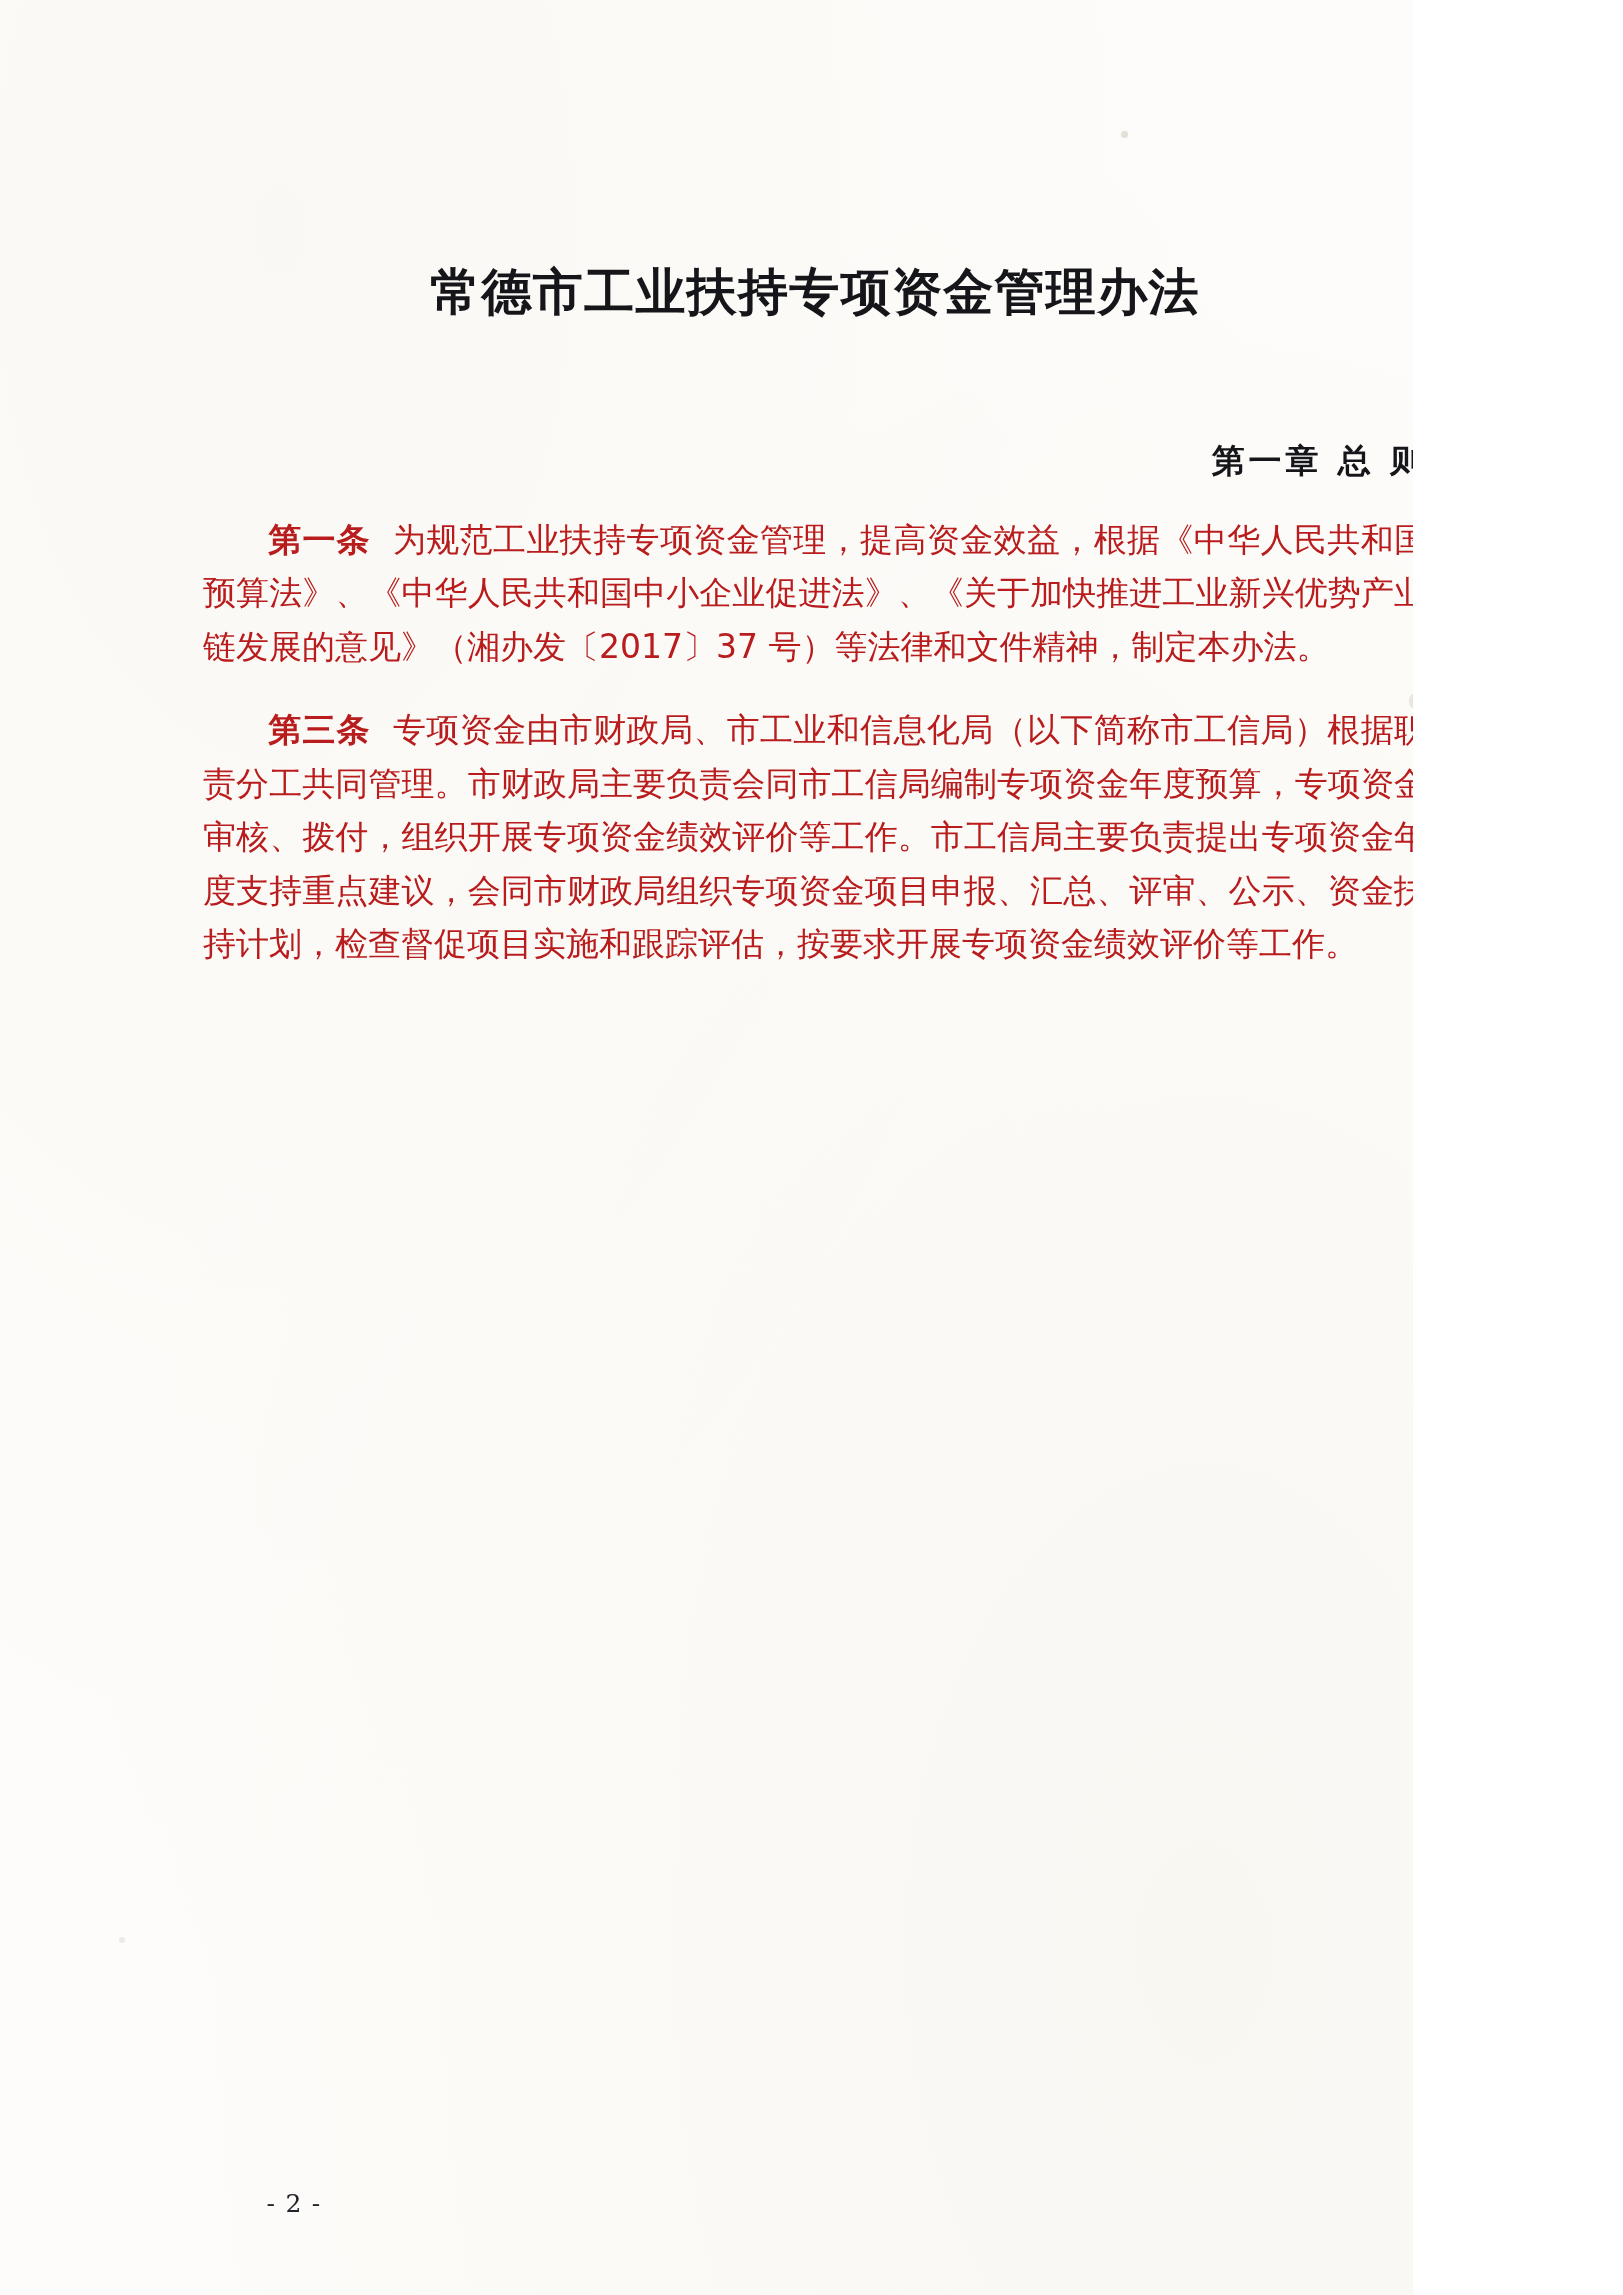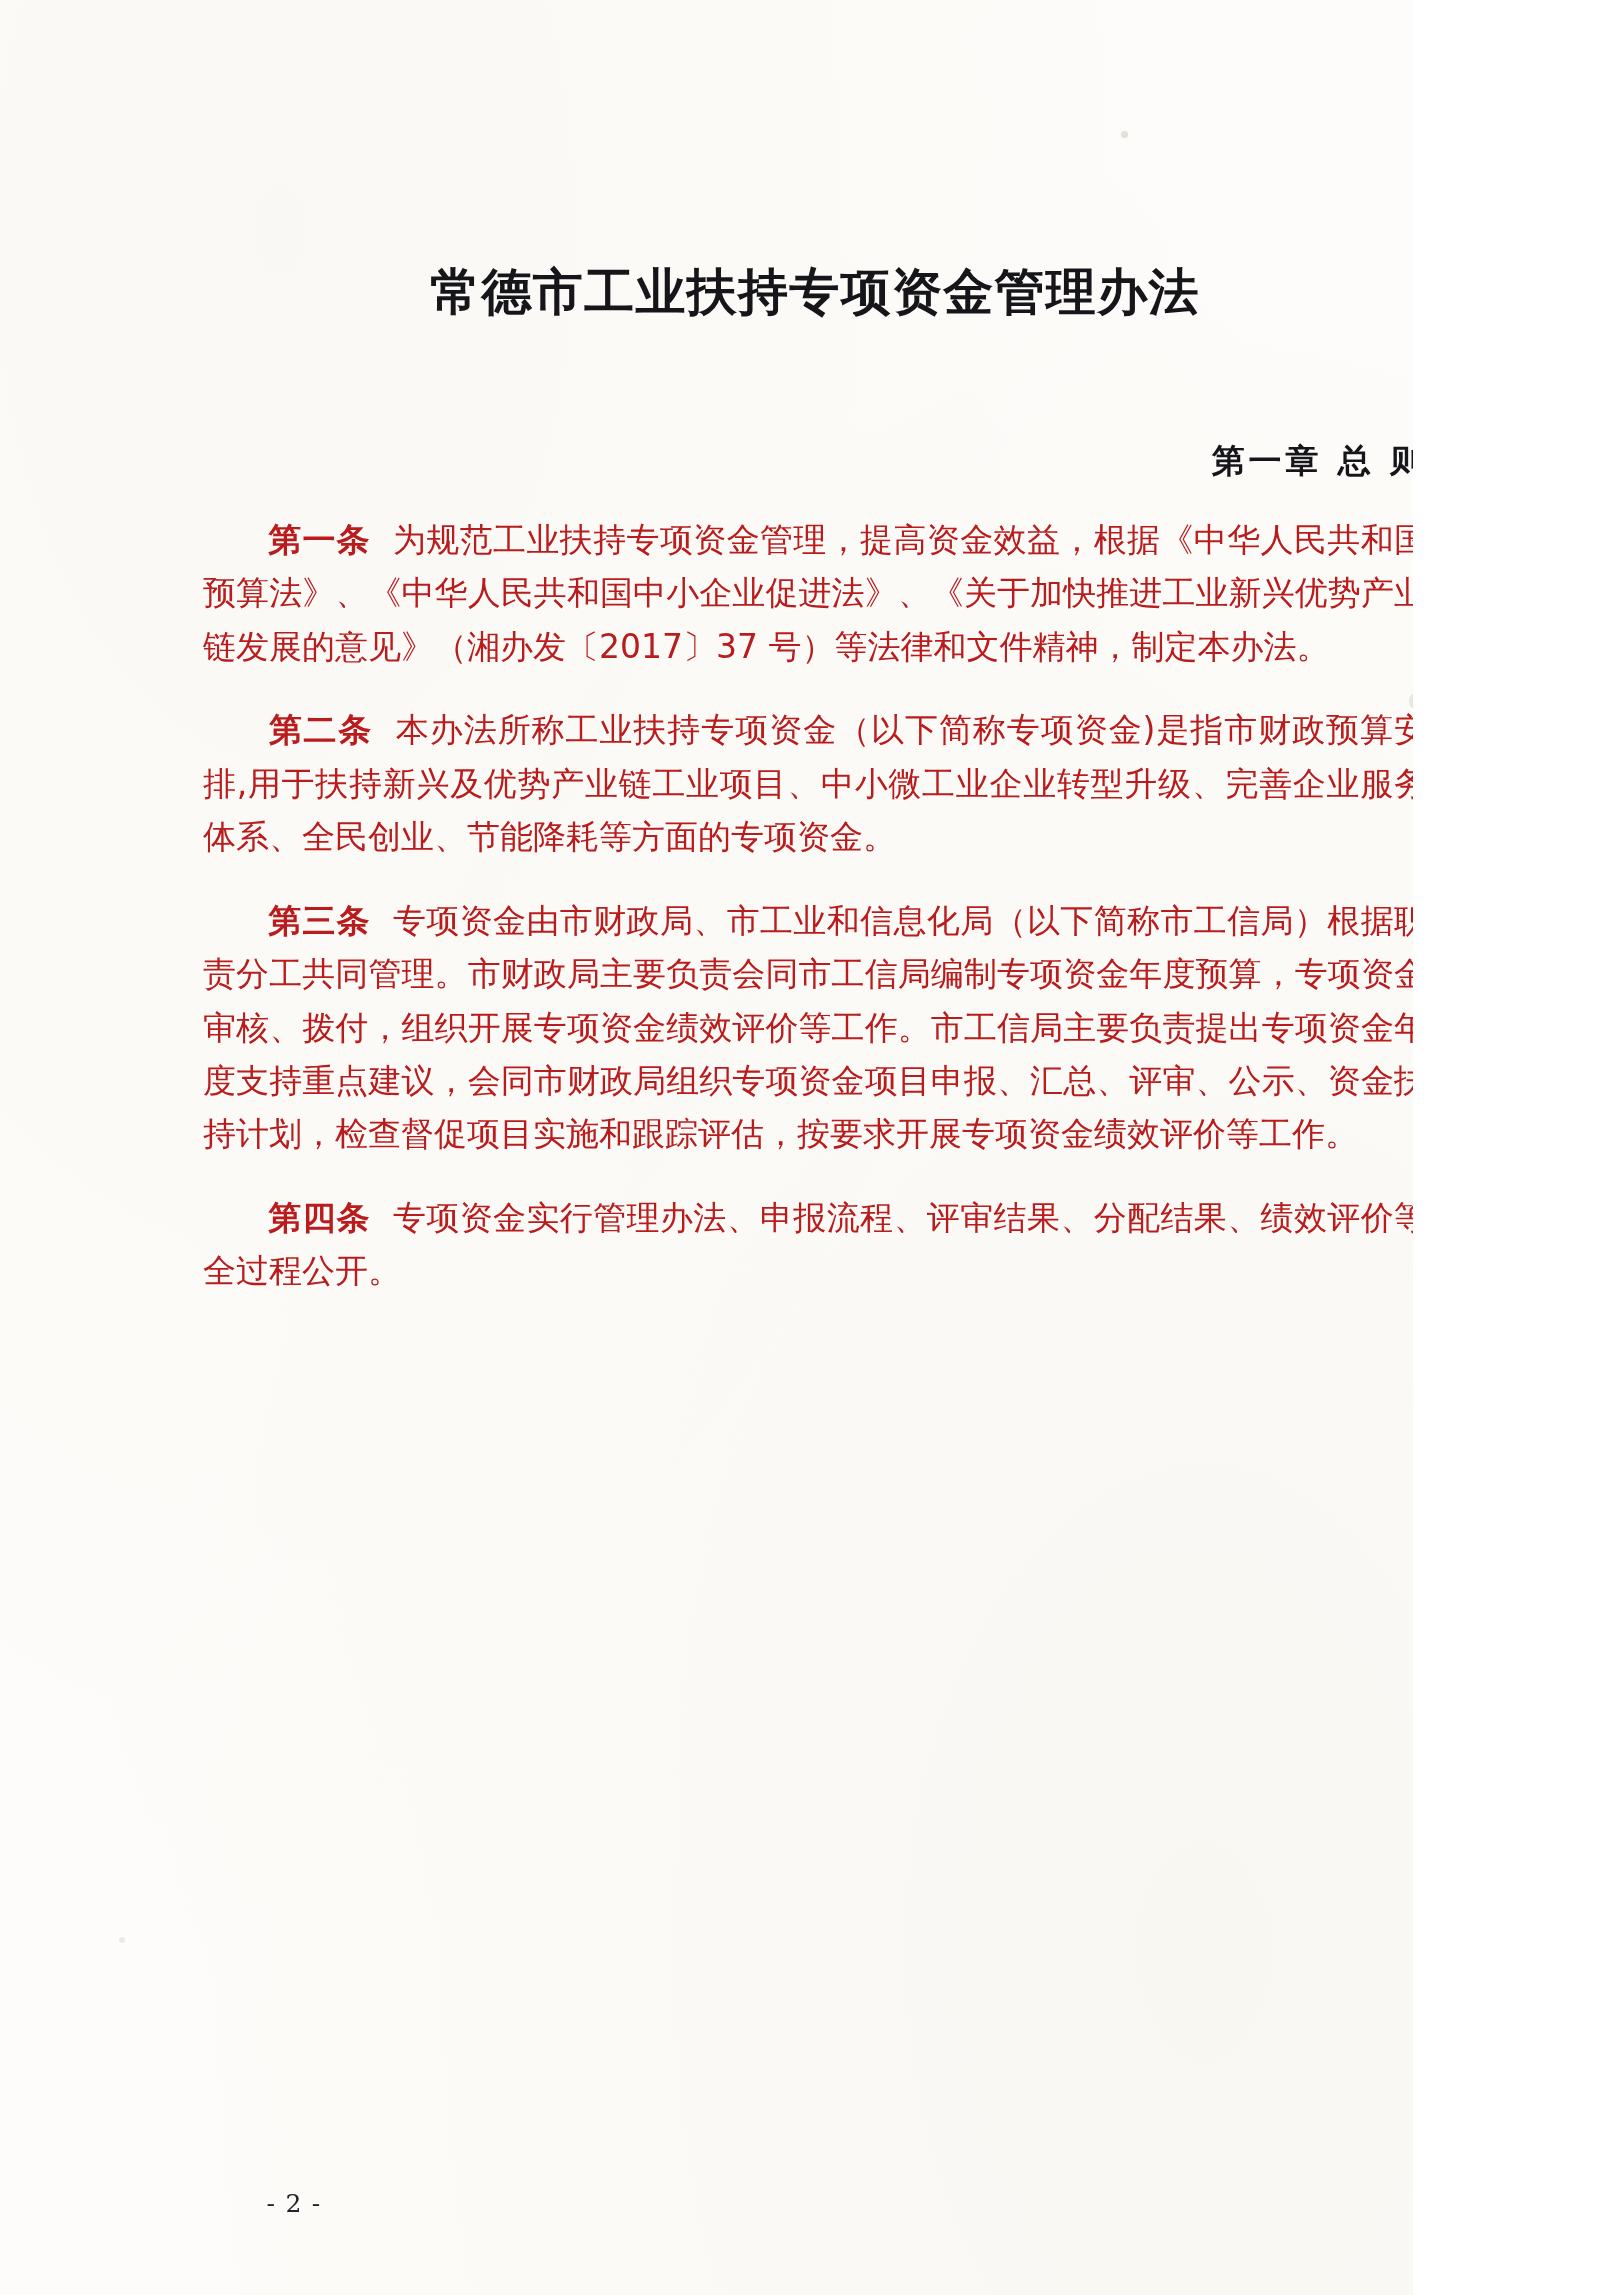--- a/index.html
+++ b/index.html
@@ -110,31 +110,25 @@
   <div class="content">
 
     <h1 class="doc-title">常德市工业扶持专项资金管理办法</h1>
 
     <h2 class="chapter-heading">第一章  总  则</h2>
 
     <p class="para">
       <span class="indent"></span><span class="lead">第一条</span><span class="gap"></span><span>为规范工业扶持专项资金管理，提高资金效益，根据《中华人民共和国预算法》、《中华人民共和国中小企业促进法》、《关于加快推进工业新兴优势产业链发展的意见》（湘办发〔2017〕37 号）等法律和文件精神，制定本办法。</span>
     </p>
 
-    <p class="para">
-      <span class="indent"></span><span class="lead">第二条</span><span class="gap"></span><span>本办法所称工业扶持专项资金（以下简称专项资金)是指市财政预算安排,用于扶持新兴及优势产业链工业项目、中小微工业企业转型升级、完善企业服务体系、全民创业、节能降耗等方面的专项资金。</span>
-    </p>
 
     <p class="para">
       <span class="indent"></span><span class="lead">第三条</span><span class="gap"></span><span>专项资金由市财政局、市工业和信息化局（以下简称市工信局）根据职责分工共同管理。市财政局主要负责会同市工信局编制专项资金年度预算，专项资金审核、拨付，组织开展专项资金绩效评价等工作。市工信局主要负责提出专项资金年度支持重点建议，会同市财政局组织专项资金项目申报、汇总、评审、公示、资金扶持计划，检查督促项目实施和跟踪评估，按要求开展专项资金绩效评价等工作。</span>
     </p>
 
-    <p class="para">
-      <span class="indent"></span><span class="lead">第四条</span><span class="gap"></span><span>专项资金实行管理办法、申报流程、评审结果、分配结果、绩效评价等全过程公开。</span>
-    </p>
 
   </div>
 
   <div class="page-number">
     <span class="page-number-inner">- 2 -</span>
   </div>
 </div>
 
 
 </body></html>

